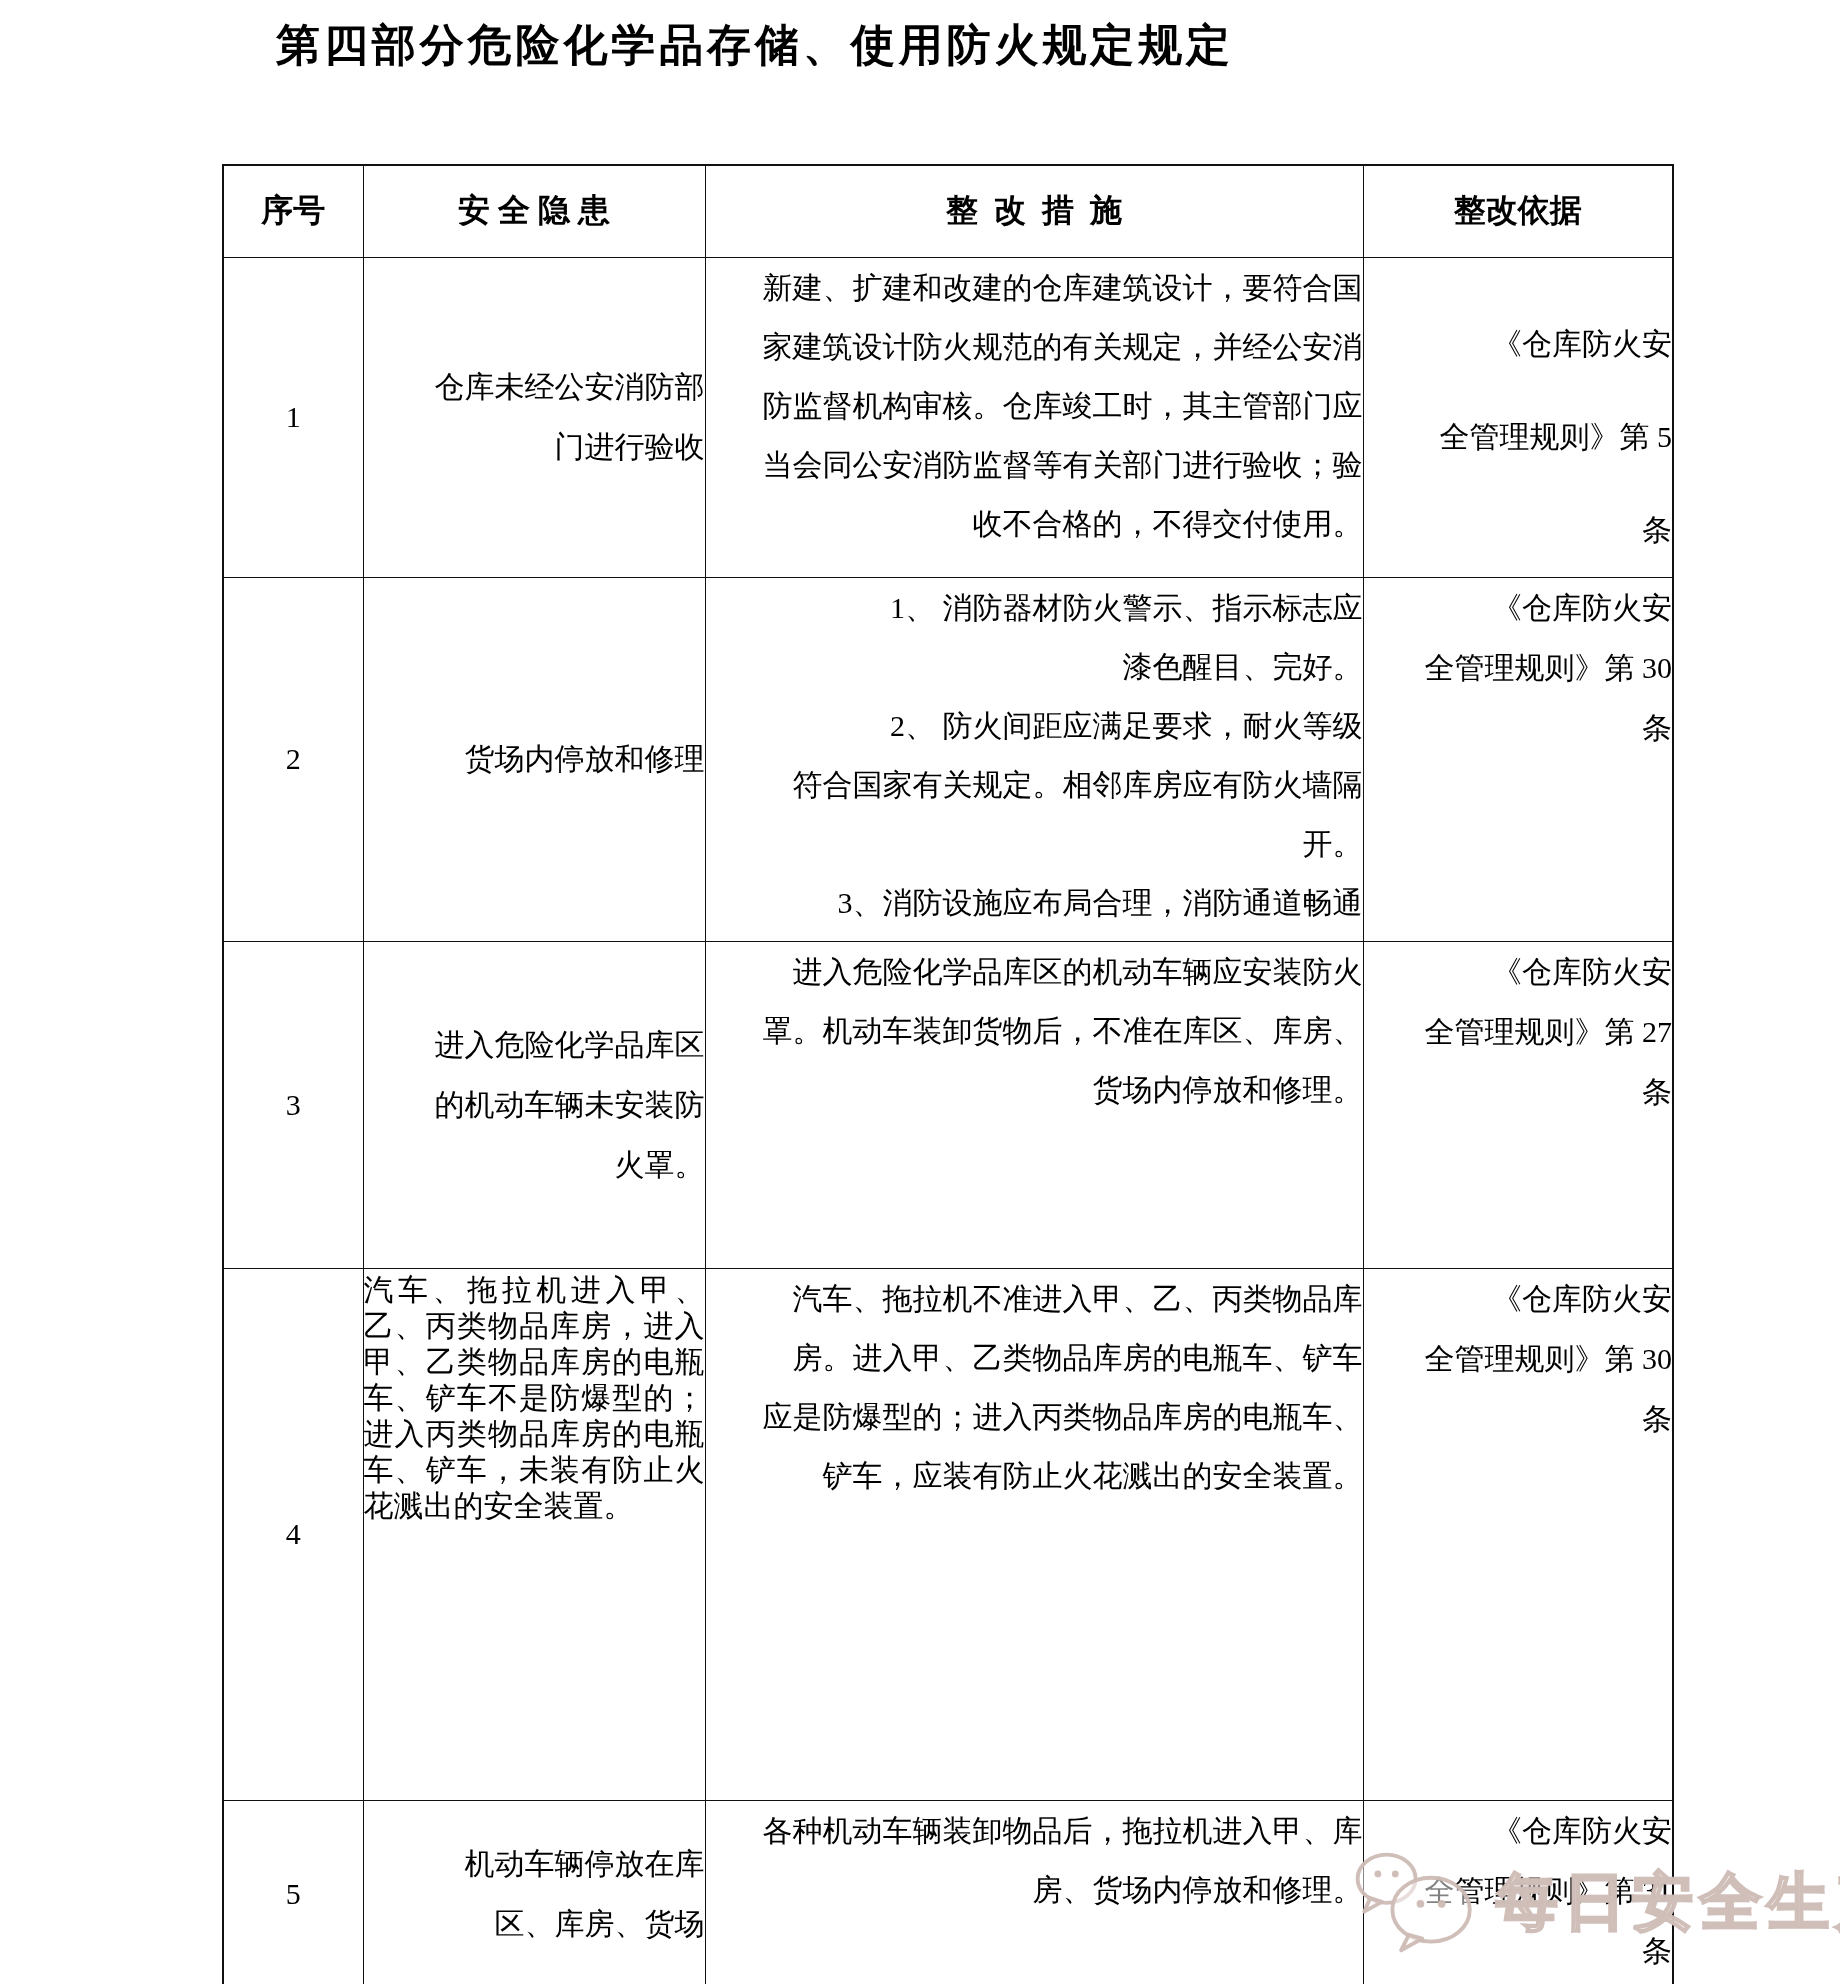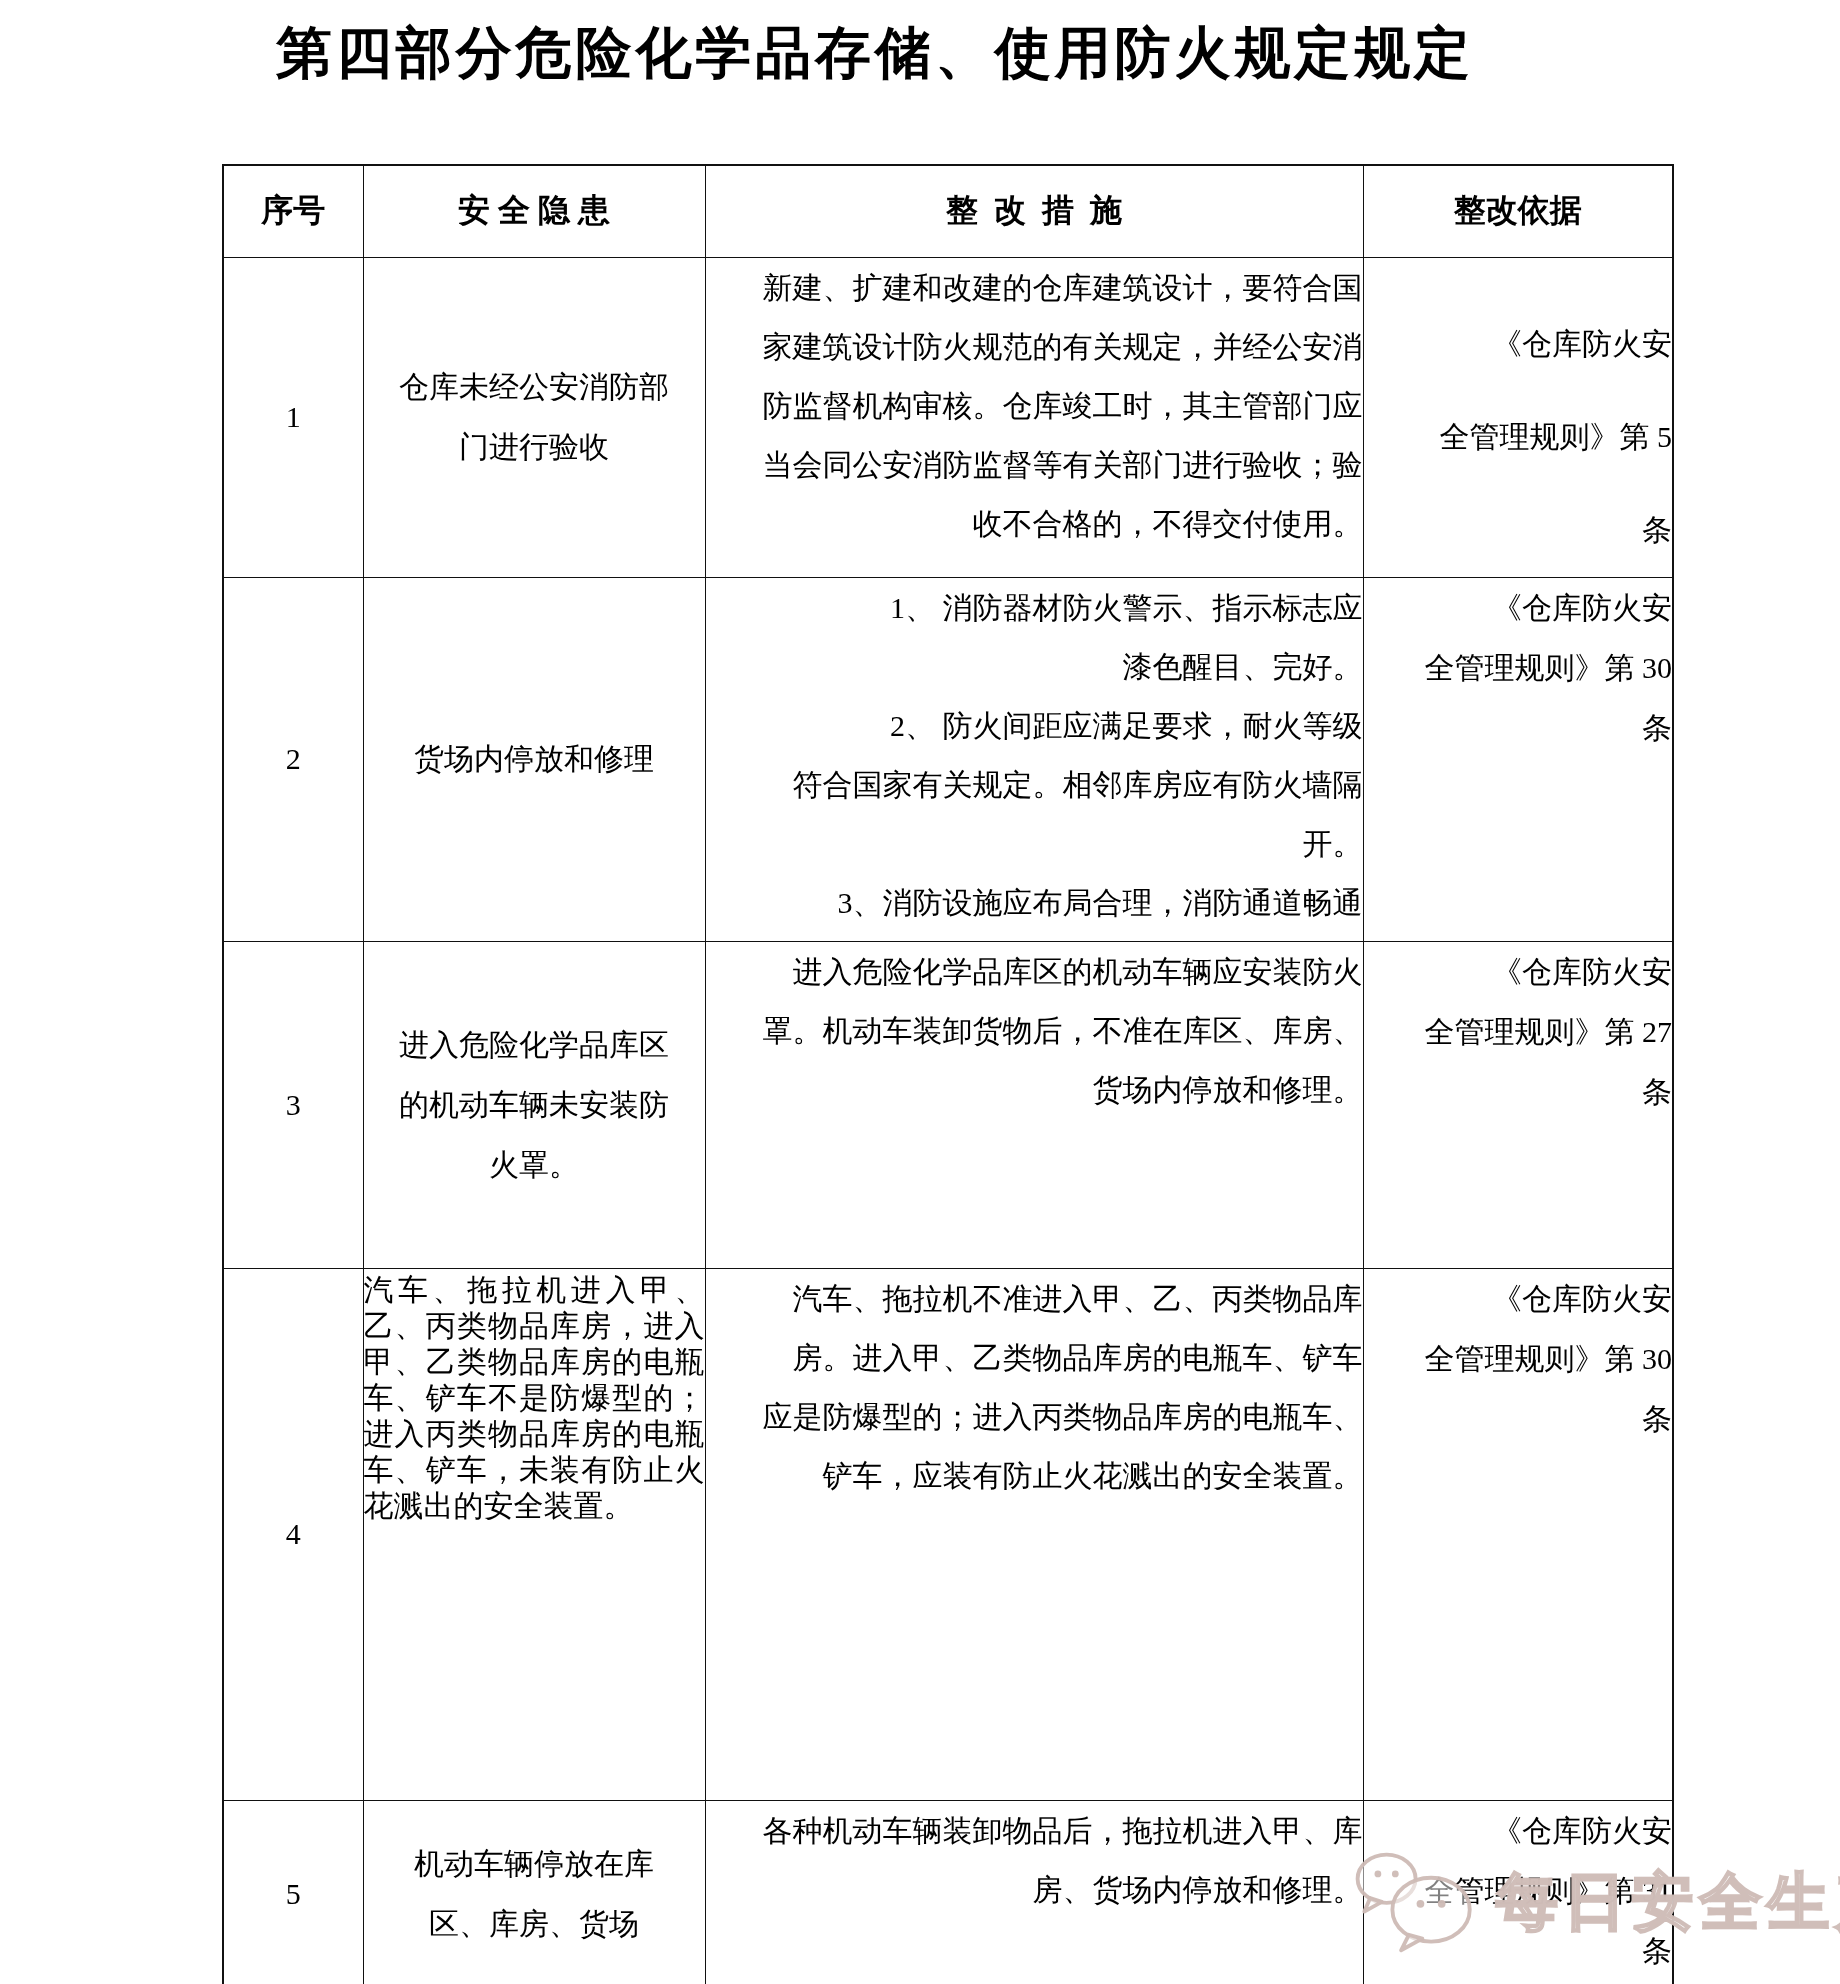--- a/index.html
+++ b/index.html
@@ -9,21 +9,21 @@
     background:#ffffff;
     overflow:hidden;
     font-family:"Liberation Serif","DejaVu Serif",serif;
     color:#000;
   }
   .doc-title{
     position:absolute;
     left:276px;top:15.5px;
     font-family:"Liberation Sans","DejaVu Sans",sans-serif;
     font-weight:900;
-    font-size:56px;
+    font-size:44px;
     letter-spacing:3.9px;
     white-space:nowrap;
     color:#000;
   }
   table.reg{
     position:absolute;
     left:222px;top:164px;
     border-collapse:collapse;
     table-layout:fixed;
     width:1449px;
@@ -51,21 +51,21 @@
   td.c-num{
     text-align:center;
     vertical-align:middle;
     font-size:33px;
   }
   td.c-hazard{
     vertical-align:middle;
     padding:0 15.5px 0 17.5px;
     line-height:60px;
     white-space:pre-line;
-    text-align:center;
+    text-align:right;
   }
   td.c-hazard.top{
     vertical-align:top;
     padding-top:3px;
     line-height:36px;
     white-space:normal;
     text-align:justify;
   }
   td.c-measure{
     vertical-align:top;

